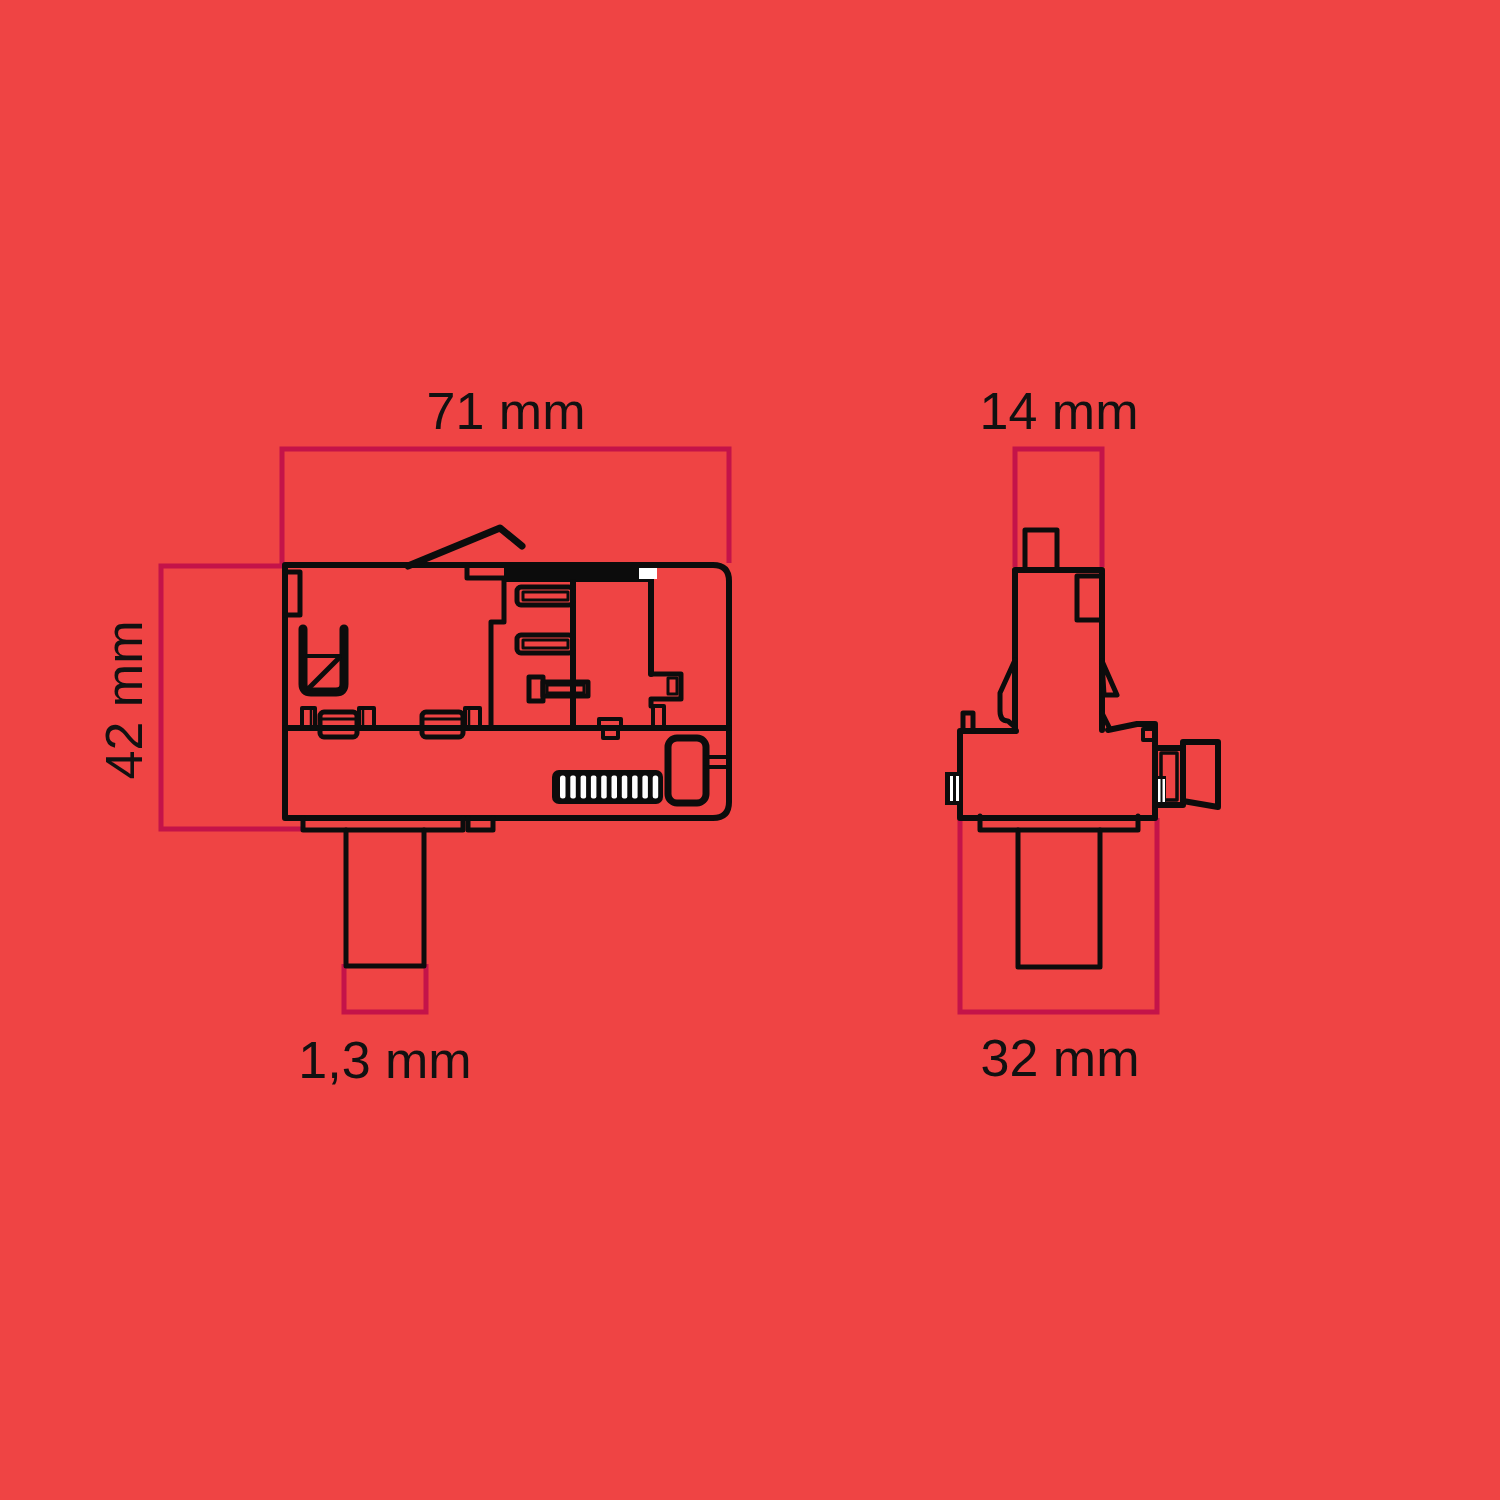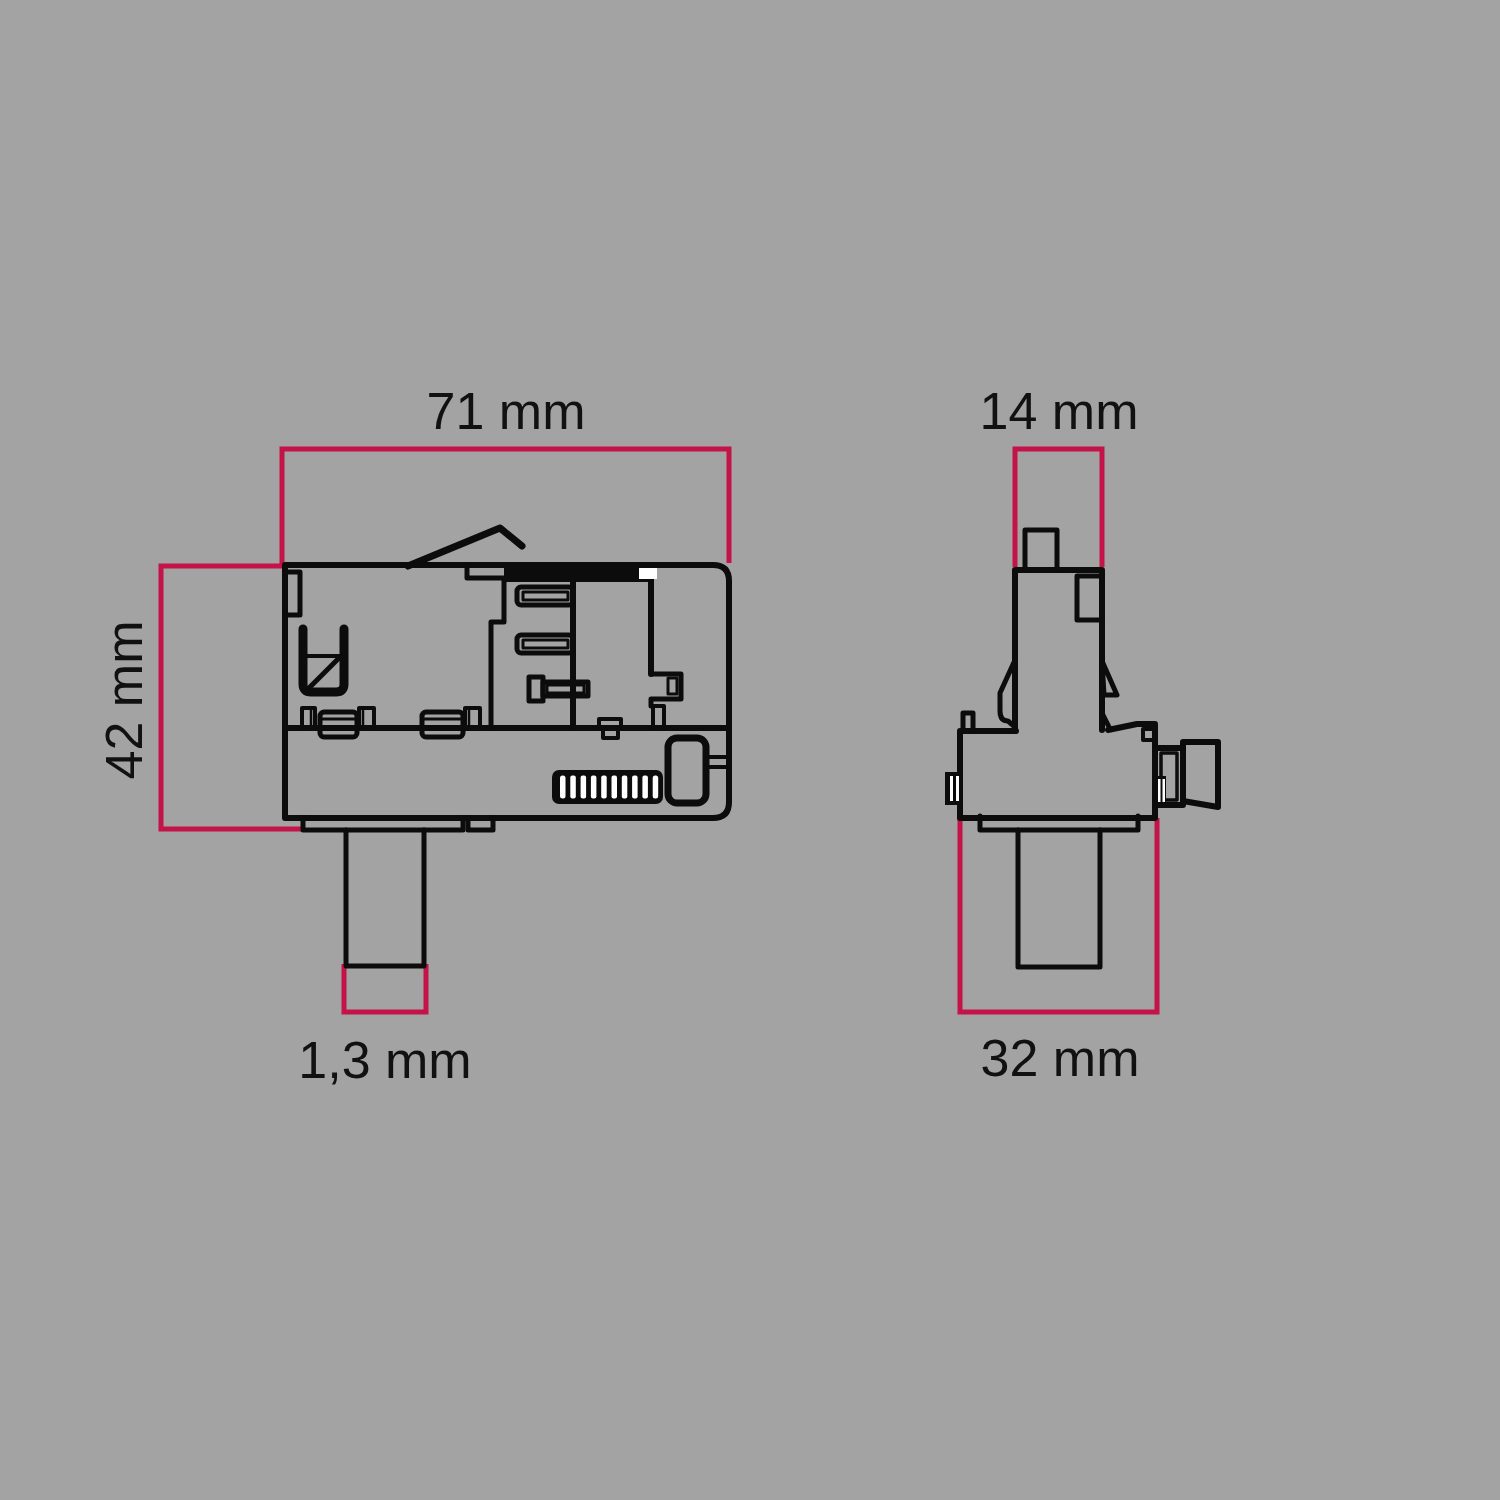--- a/index.html
+++ b/index.html
@@ -1,16 +1,16 @@
 <!DOCTYPE html>
 <html><head>
 <meta charset="utf-8">
 <style>
   html,body{margin:0;padding:0;background:#ffffff;}
-  .canvas{position:relative;width:1500px;height:1500px;background:#a3a3a3;overflow:hidden;}
+  .canvas{position:relative;width:1500px;height:1500px;background:#ef4444;overflow:hidden;}
   svg{display:block;width:1500px;height:1500px;}
   .dim-label{
     font-family:"Liberation Sans","DejaVu Sans",sans-serif;
     font-size:52px;
     fill:#111111;
     text-anchor:middle;
   }
   .blk{stroke:#0c0c0c;fill:none;stroke-linejoin:round;stroke-linecap:round;}
   .red{stroke:#c41349;fill:none;stroke-width:5;stroke-linejoin:miter;stroke-linecap:butt;}
 </style>

